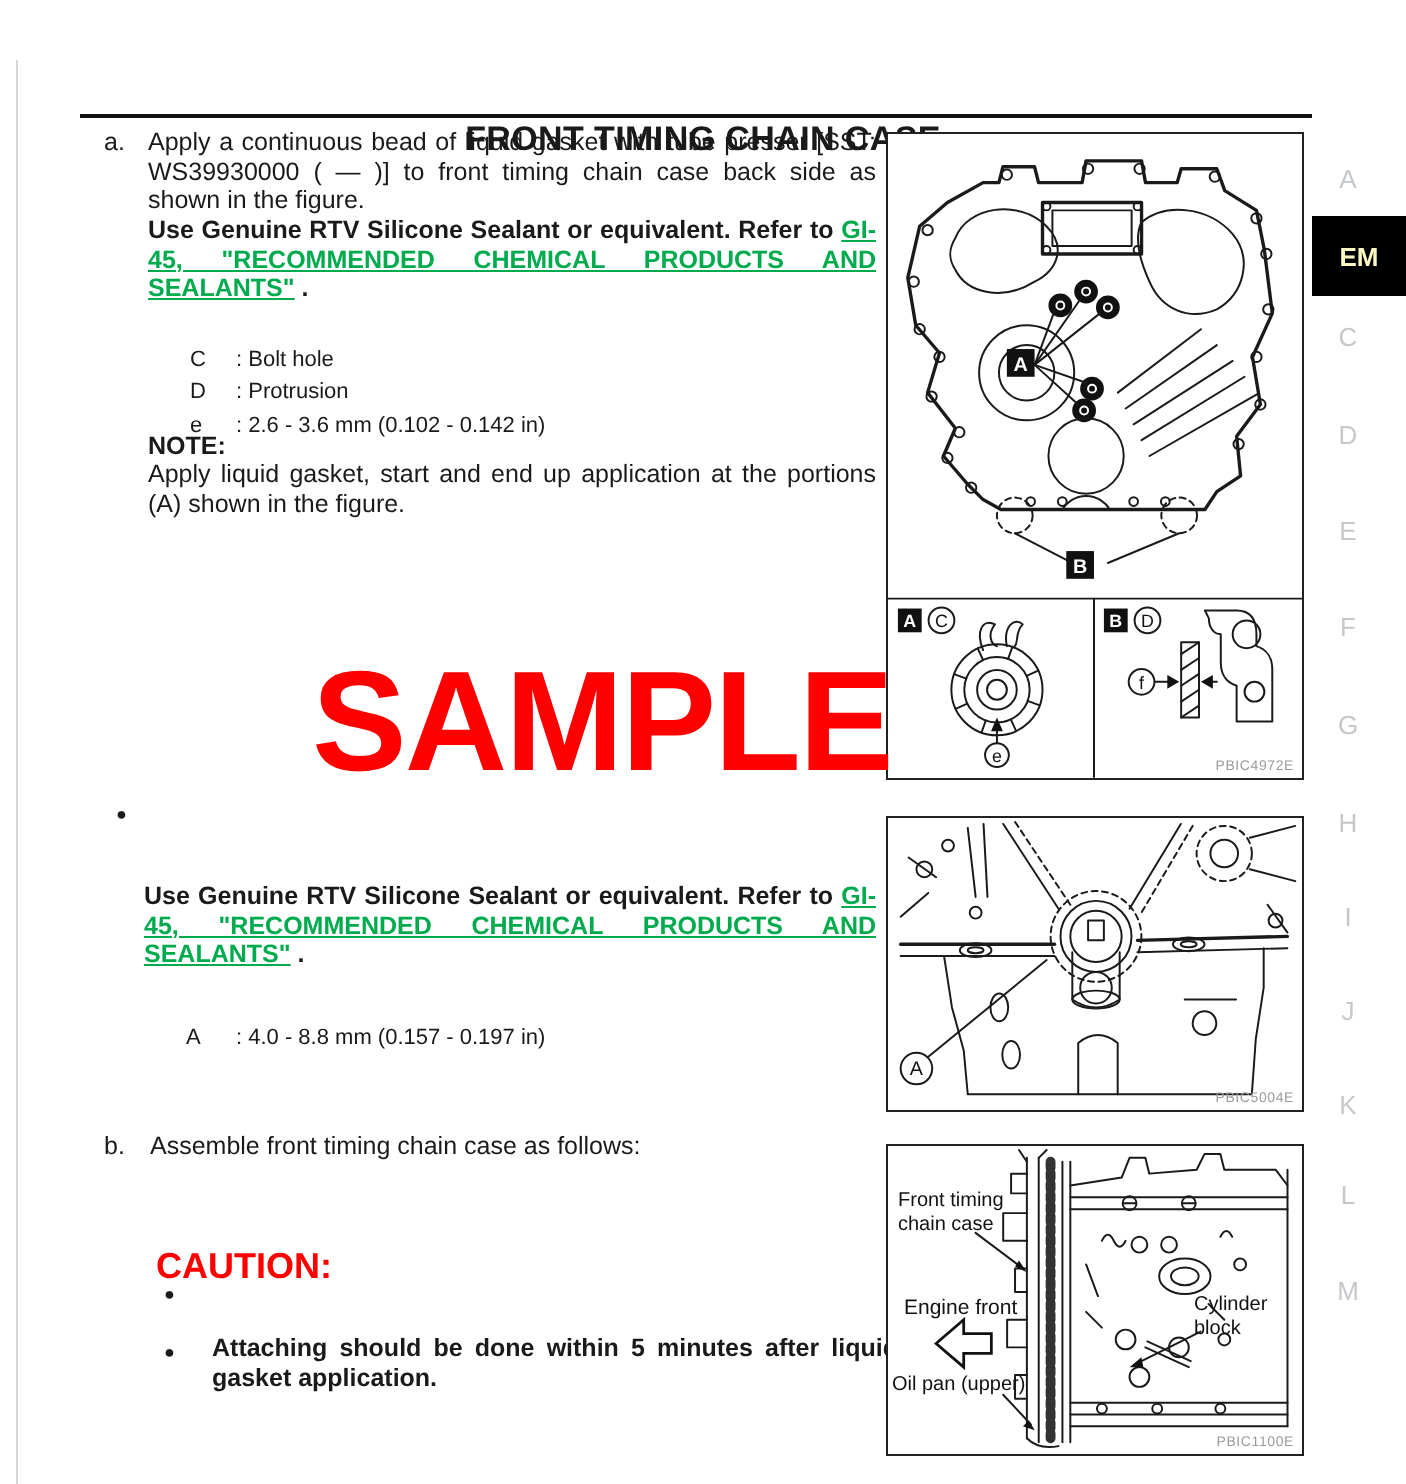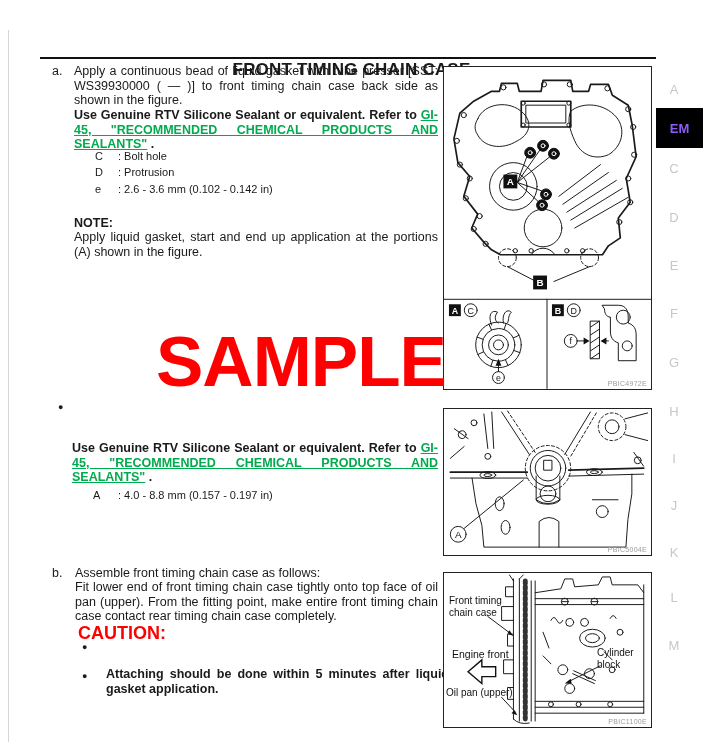--- a/index.html
+++ b/index.html
@@ -8,37 +8,37 @@
   .page-edge { position:absolute; left:8px; top:30px; width:1px; height:712px; background:#d6d6d6; }
 
   .title { position:absolute; left:0; top:20px; width:100%; text-align:center; font-size:17px; font-weight:bold; letter-spacing:0.2px;margin-top:40px; }
   .rule { position:absolute; left:40px; top:57px; width:616px; height:2px; background:#111; }
 
   .marker { position:absolute; font-size:12.5px; }
   .para { position:absolute; font-size:12.5px; line-height:14.6px; text-align:justify; }
   .bold { font-weight:bold; }
   .link { color:#00AB4E; font-weight:bold; text-decoration:underline; cursor:pointer; }
 
-  .specs { position:absolute; left:95px; font-size:11px; }
+  .specs { position:absolute; left:95px; font-size:11px;margin-top:24px; }
   .spec-row { height:16.3px; }
   .spec-key { display:inline-block; width:23px; }
   .note-label { position:absolute; font-size:12.5px; font-weight:bold; }
 
   .watermark { position:absolute; left:156px; top:326px; font-size:71px; font-weight:bold; color:#FF0000; line-height:1; letter-spacing:-1px; z-index:30; }
 
   .bullet { position:absolute; font-size:9px; line-height:14.6px; padding-top:2px; }
   .caution-label { position:absolute; font-size:18px; font-weight:bold; color:#FF0000; }
 
   .fig { position:absolute; background:#fff; border:1.5px solid #222; }
   .fig svg { display:block; width:100%; height:100%; }
   .fig-code { position:absolute; right:4px; bottom:2px; font-size:7px; color:#9b9b9b; letter-spacing:0.3px; }
   .fig-label { position:absolute; font-size:10px; line-height:11.5px; color:#111; white-space:nowrap; }
 
   .tab { position:absolute; left:656px; width:36px; text-align:center; font-size:13px; color:#c5c8cb; }
-  .tab-active { position:absolute; left:656px; top:108px; width:47px; height:40px; background:#000; color:#8b5cf6; font-size:13px; font-weight:bold; display:flex; align-items:center; justify-content:center; }
+  .tab-active { position:absolute; left:656px; top:108px; width:47px; height:40px; background:#000; color:#fef9c3; font-size:13px; font-weight:bold; display:flex; align-items:center; justify-content:center; }
 
   svg line, svg path, svg circle, svg rect, svg ellipse, svg polyline { stroke:#1a1a1a; fill:none; stroke-width:1; stroke-linejoin:round; stroke-linecap:round; }
   svg .thick { stroke-width:1.7; }
   svg .fillb { fill:#111; stroke:none; }
   svg .boltb { fill:#111; stroke:#111; }
   svg text { stroke:none; fill:#111; font-family:"Liberation Sans",sans-serif; }
   svg .wtxt { fill:#fff; font-weight:bold; }
   svg .dash { stroke-dasharray:3,2.3; }
 </style>
 </head>
@@ -68,21 +68,20 @@
 
   <span class="bullet" style="left:58px; top:398px;">●</span>
   <p class="para bold" style="left:72px; top:441px; width:366px;"><span>Use Genuine RTV Silicone Sealant or equivalent. Refer to</span>
     <a class="link">GI-45, "RECOMMENDED CHEMICAL PRODUCTS AND SEALANTS"</a><span> .</span></p>
   <div class="specs" style="left:93px; top:489px;">
     <div class="spec-row"><span class="spec-key" style="width:25px;">A</span><span>: 4.0 - 8.8 mm (0.157 - 0.197 in)</span></div>
   </div>
 
   <div class="marker" style="left:52px; top:566px;">b.</div>
   <p class="para" style="left:75px; top:566px; width:363px; text-align:left;">Assemble front timing chain case as follows:</p>
-  <p class="para" style="left:75px; top:580px; width:363px;">Fit lower end of front timing chain case tightly onto top face of oil pan (upper). From the fitting point, make entire front timing chain case contact rear timing chain case completely.</p>
   <div class="caution-label" style="left:78px; top:623px;">CAUTION:</div>
   <span class="bullet" style="left:82px; top:638px;">●</span>
   <span class="bullet" style="left:82px; top:667px;">●</span>
   <p class="para bold" style="left:106px; top:667px; width:343px;">Attaching should be done within 5 minutes after liquid gasket application.</p>
 
   <div class="fig" style="left:443px; top:66px; width:209px; height:324px;">
     <svg viewBox="0 0 209 324">
 
       <path class="thick" d="M30 34 L16 46 L10 72 L14 96 L26 110 L20 130 L34 148 L28 162 L40 176 L48 184 L57 189 L160 189 L166 180 L178 172 L176 152 L188 136 L184 112 L194 90 L190 58 L186 38 L170 28 L166 17 L148 17 L146 24 L130 24 L128 13 L100 13 L98 24 L76 24 L74 16 L58 16 L56 24 L48 24 Z"></path>
 

